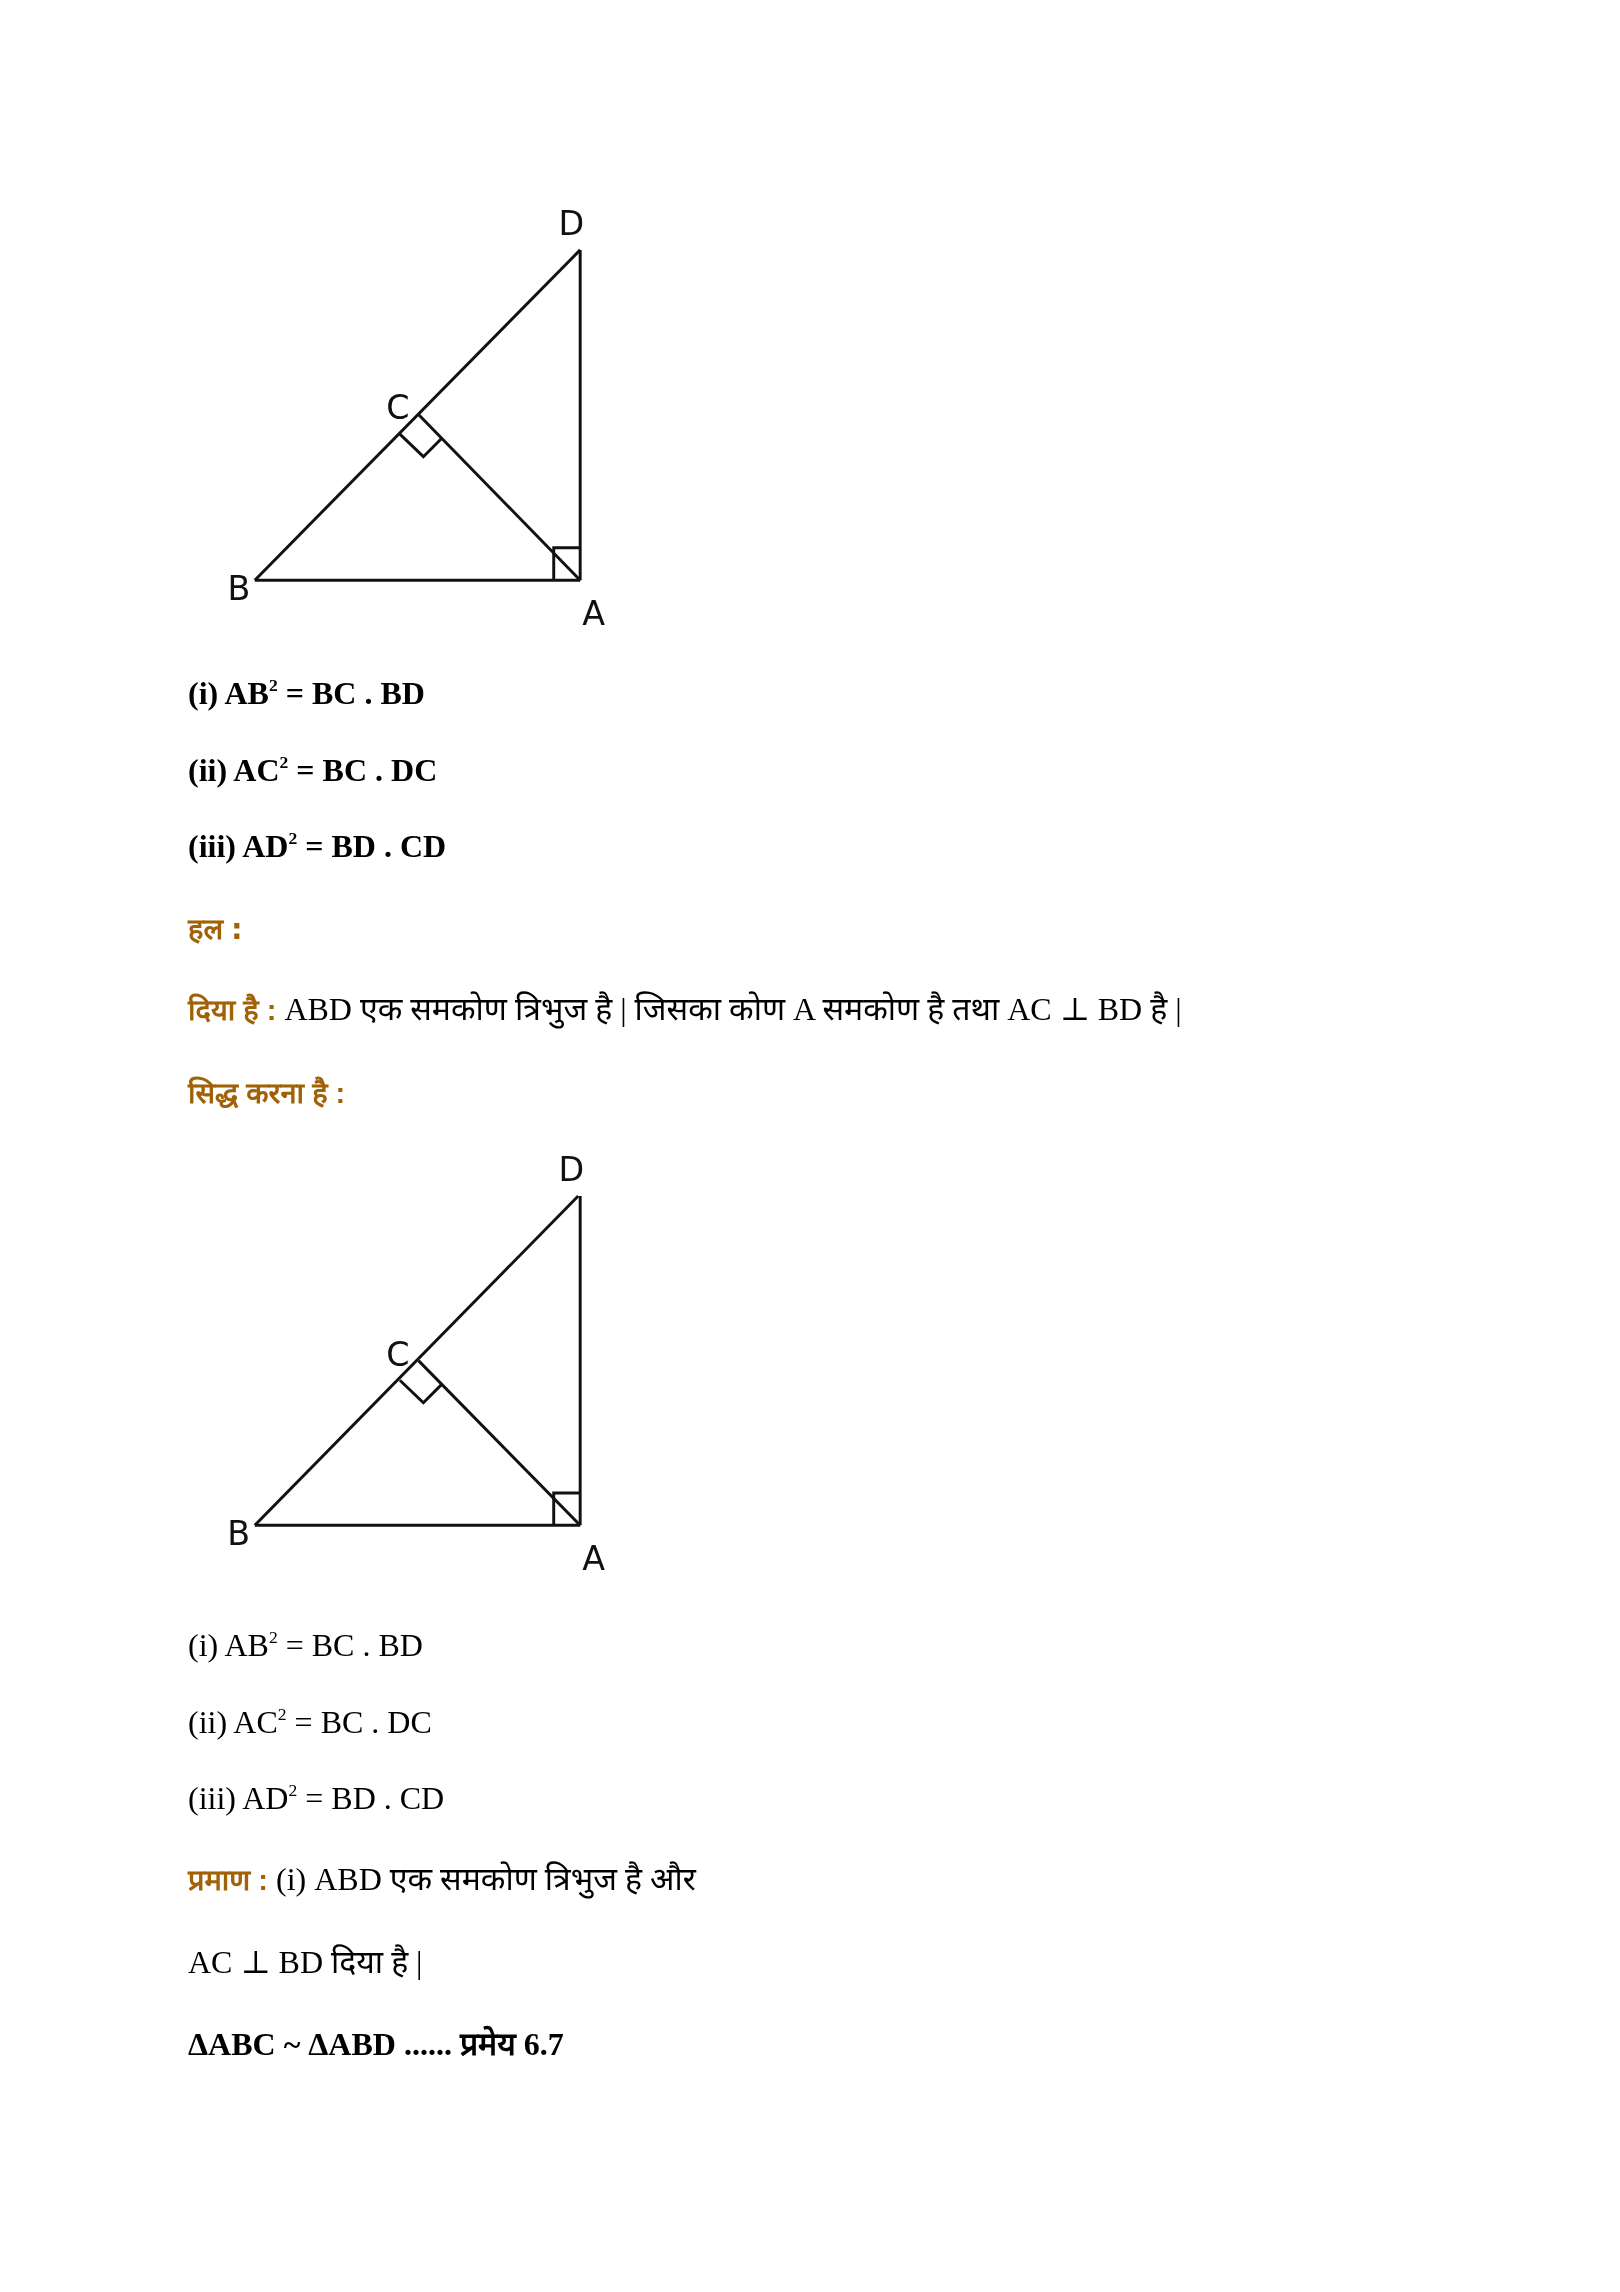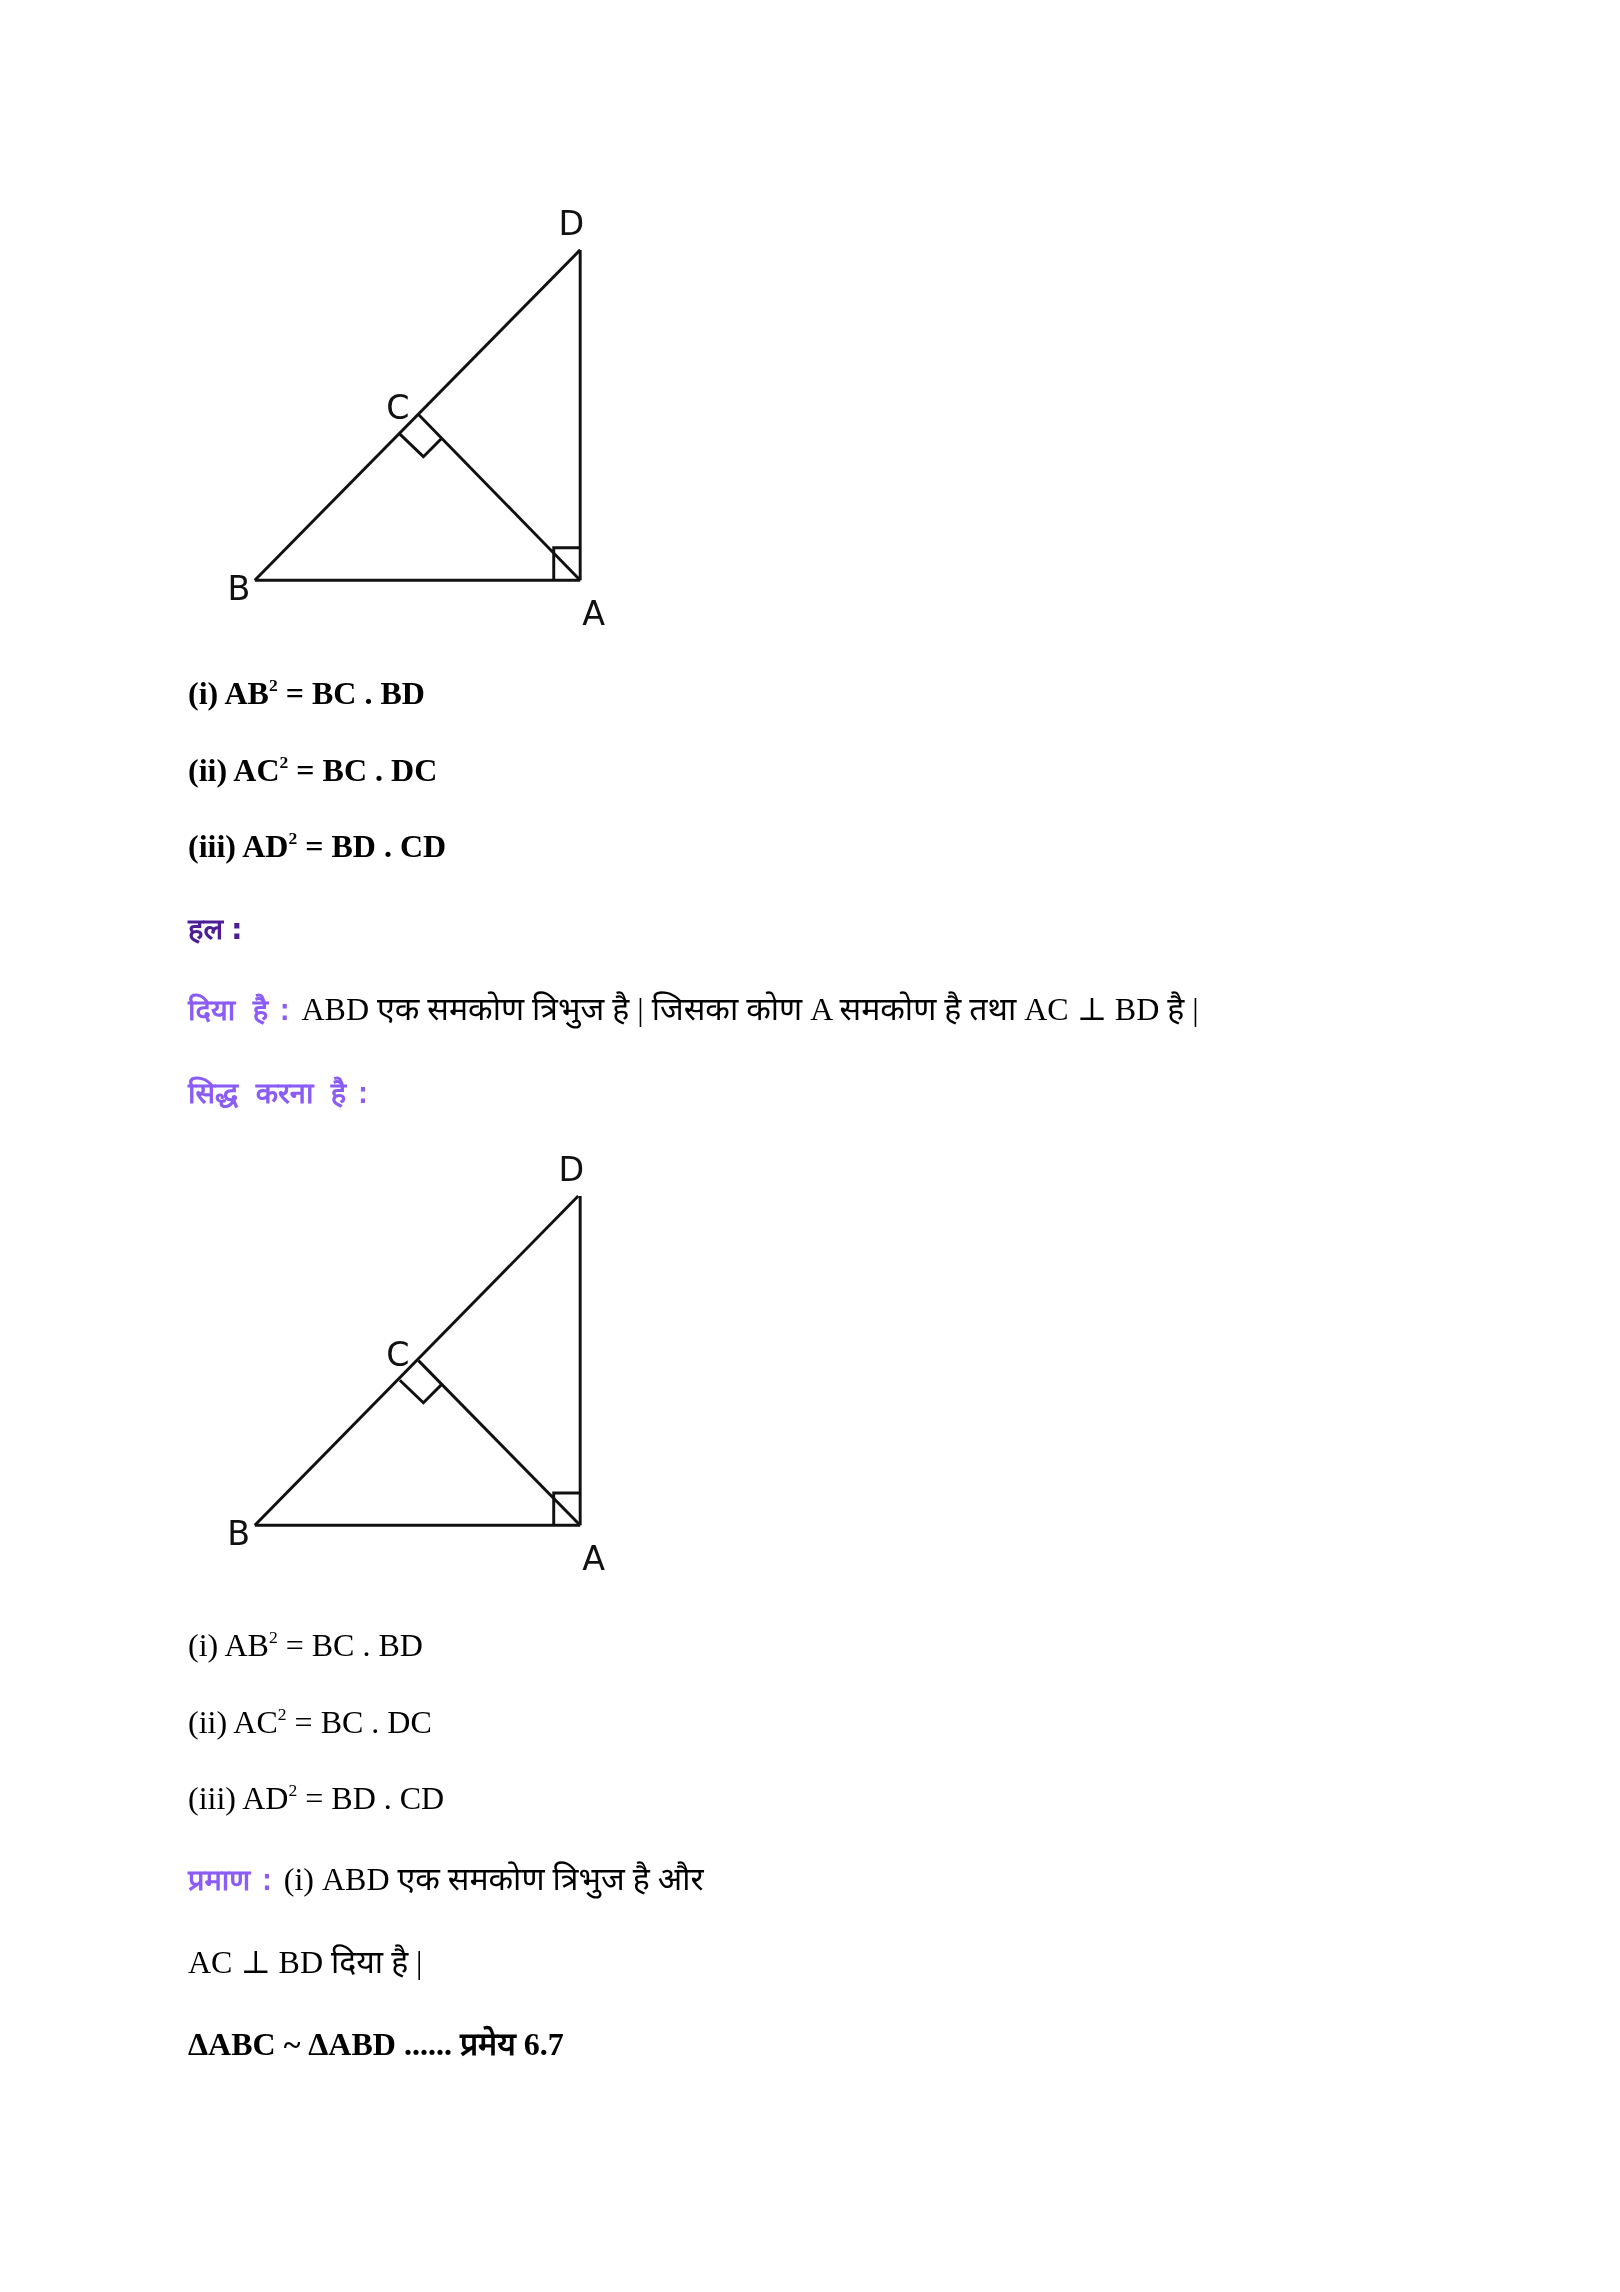--- a/index.html
+++ b/index.html
@@ -1,21 +1,21 @@
 <!DOCTYPE html>
 <html><head>
 <meta charset="utf-8">
 <style>
   html, body { margin: 0; padding: 0; background: #ffffff; }
   body { width: 1620px; height: 2293px; position: relative; overflow: hidden;
          font-family: "Liberation Serif", "DejaVu Serif", serif; color: #000; }
   .line { position: absolute; left: 188px; font-size: 32px; line-height: 39px; white-space: nowrap; }
   .bold { font-weight: bold; }
-  .heading-red { color: #4c1d95; font-weight: bold; font-family: "DejaVu Sans", sans-serif; font-size: 29px; }
-  .heading-blue { color: #8b5cf6; font-weight: bold; font-family: Liberation Mono, monospace; font-size: 29px; }
+  .heading-red { color: #a16207; font-weight: bold; font-family: "DejaVu Sans", sans-serif; font-size: 29px; }
+  .heading-blue { color: #a16207; font-weight: bold; font-family: Liberation Sans, sans-serif; font-size: 29px; }
   sup { font-size: 0.55em; vertical-align: 0.75em; line-height: 0; }
   svg.diagram { position: absolute; left: 0; top: 0; overflow: visible; }
   svg text { font-family: "DejaVu Sans", sans-serif; font-size: 34px; fill: #111; }
 </style>
 </head>
 <body>
 
 <svg class="diagram" width="1620" height="686" viewBox="0 0 1653 700">
   <g stroke="#111" stroke-width="3" fill="none">
     <line x1="260" y1="592" x2="592" y2="592"></line>

